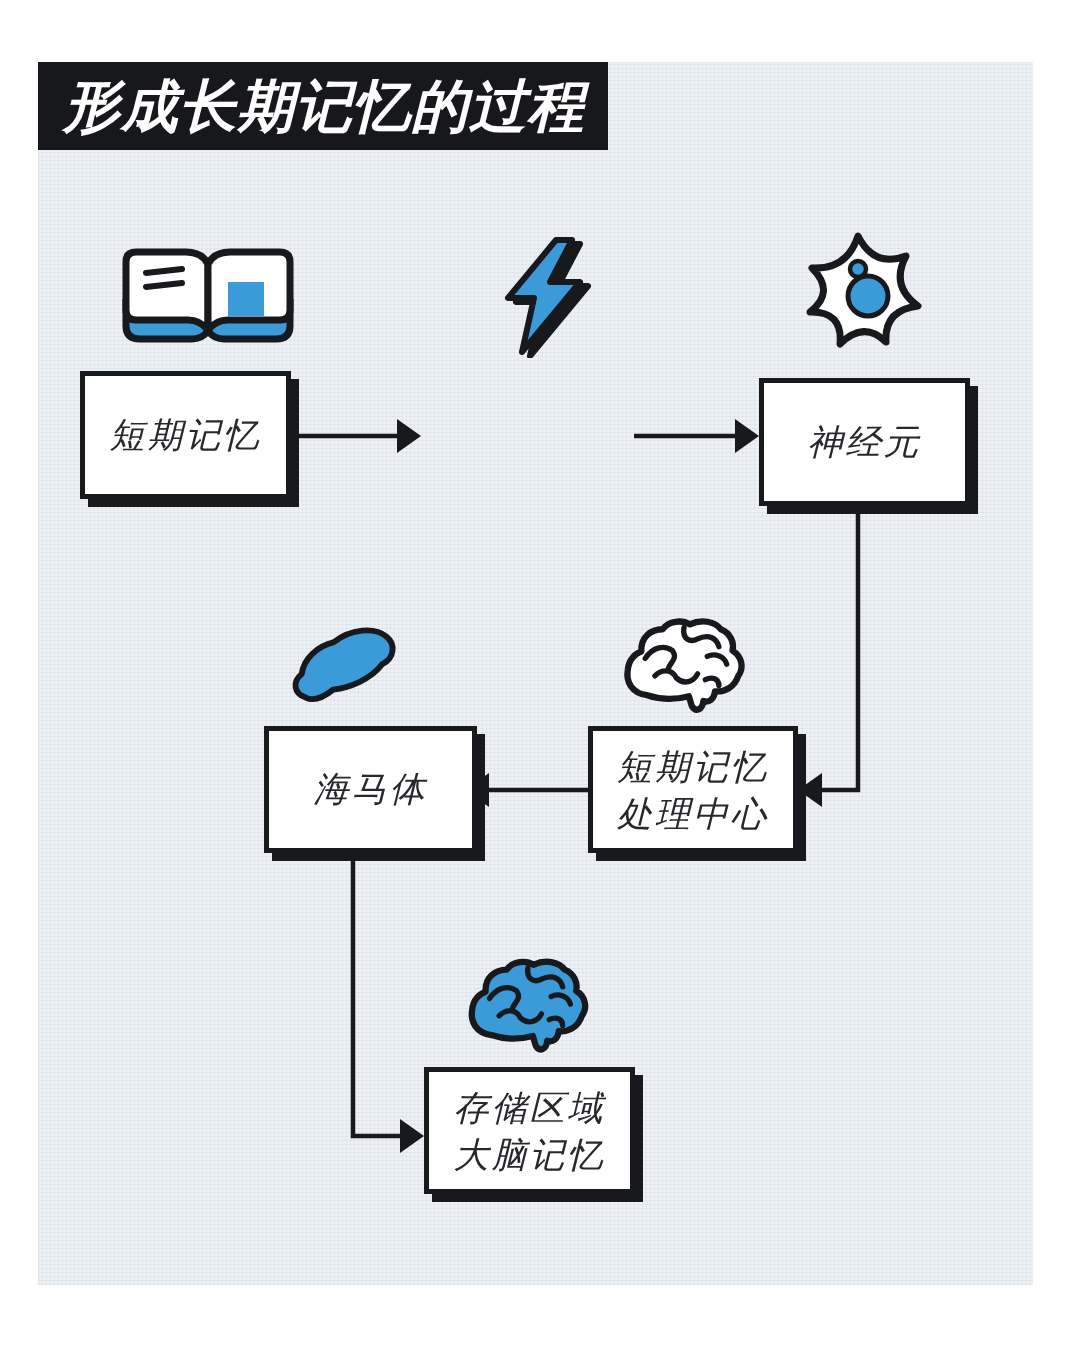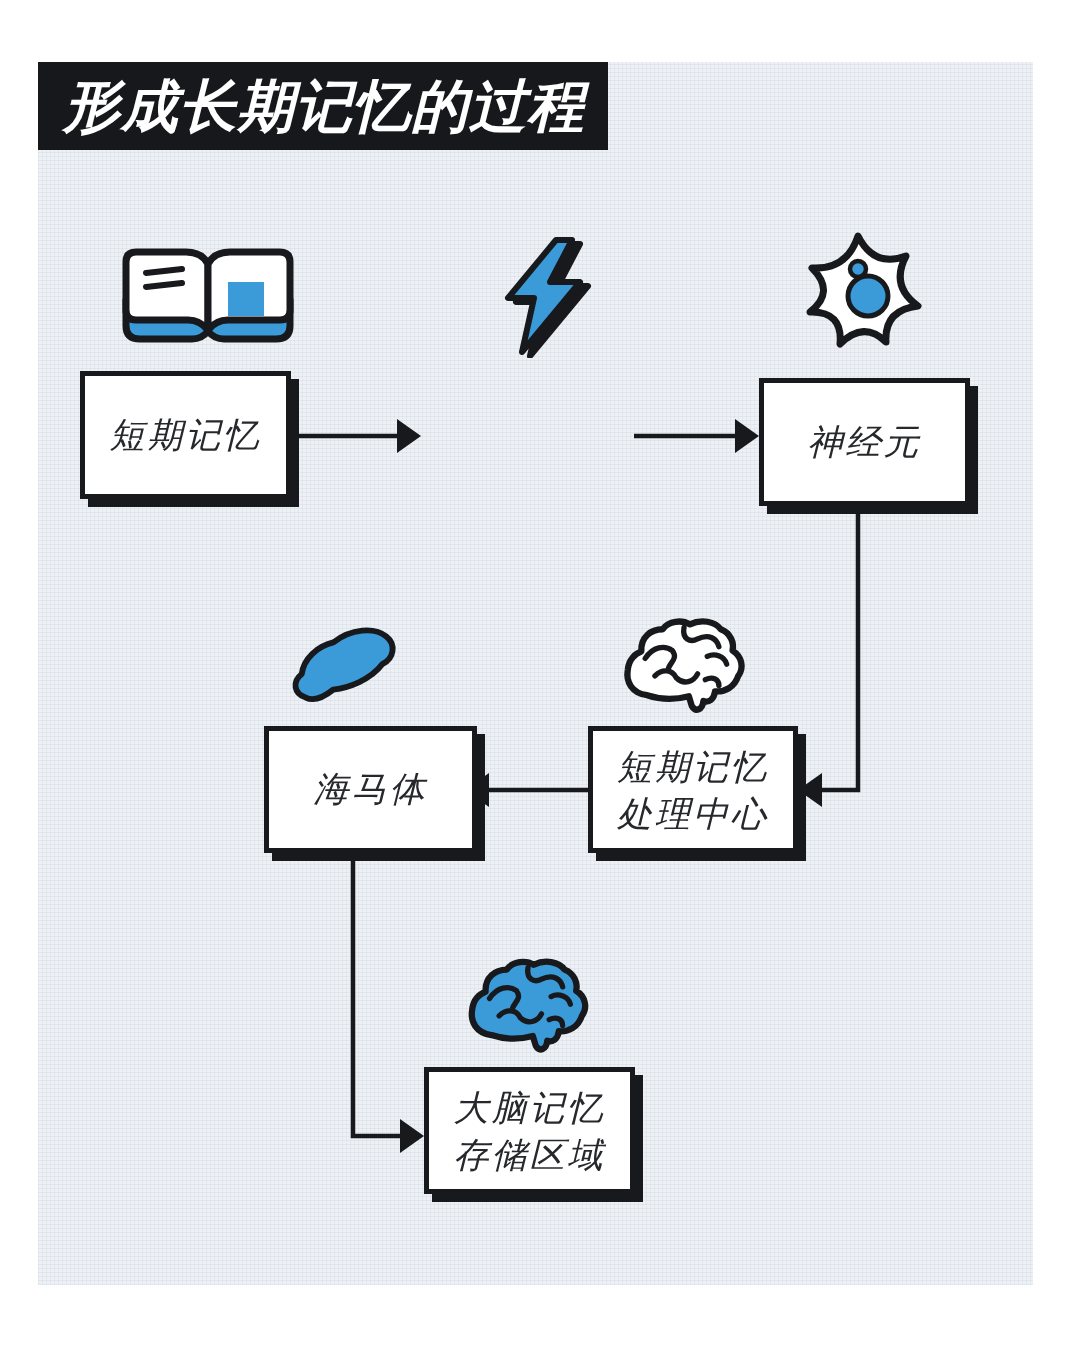--- a/index.html
+++ b/index.html
@@ -141,17 +141,17 @@
   <div class="node" style="left:252px;top:726px;width:213px;height:127px;margin-left:12px;">
     <span class="node-label">海马体</span>
   </div>
 
   <div class="node" style="left:588px;top:726px;width:210px;height:127px;">
     <span class="node-line">短期记忆</span>
     <span class="node-line">处理中心</span>
   </div>
 
   <div class="node" style="left:424px;top:1067px;width:211px;height:127px;">
+    <span class="node-line">存储区域</span>
     <span class="node-line">大脑记忆</span>
-    <span class="node-line">存储区域</span>
   </div>
 
 </div>
 
 </body></html>

